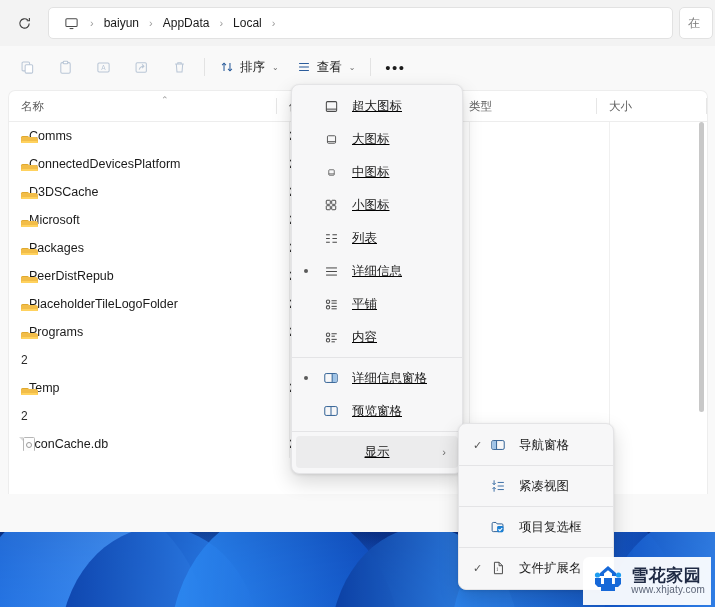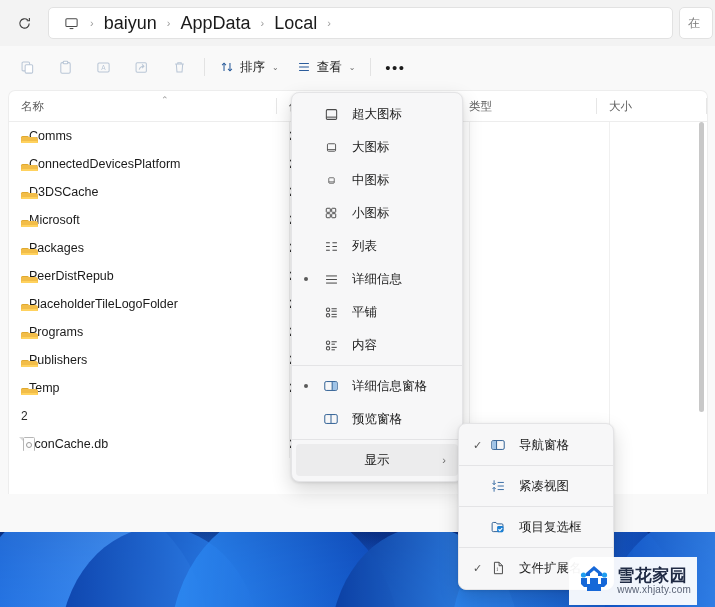--- a/index.html
+++ b/index.html
@@ -64,21 +64,21 @@
     margin-left: 4px;
   }
   .crumb-sep {
     color: #9b9b9b;
     font-size: 11px;
     padding: 0 7px;
     line-height: 1;
     user-select: none;
   }
   .crumb-txt {
-    font-size: 18px;
+    font-size: 12px;
     color: #1a1a1a;
     white-space: nowrap;
     padding: 2px 3px;
     border-radius: 3px;
   }
   .addr-right {
     width: 34px;
     height: 32px;
     margin-left: 6px;
     margin-right: 2px;
@@ -295,22 +295,23 @@
   .menu {
     position: absolute;
     background: #f7f7f8;
     border: 1px solid #e4e4e6;
     border-radius: 8px;
     box-shadow: 0 8px 20px rgba(0,0,0,0.16), 0 1px 3px rgba(0,0,0,0.10);
     padding: 4px 0;
     box-sizing: border-box;
   }
   #view-menu {
-    left: 291px; top: 92px;
+    left: 291px; top: 84px;
     width: 172px;
+    text-decoration: underline;
   }
   #show-submenu {
     left: 458px; top: 423px;
     width: 156px;
   }
   .mi {
     position: relative;
     height: 32px;
     display: flex;
     align-items: center;
@@ -356,21 +357,21 @@
   .mi.center { justify-content: center; }
   .msep {
     height: 1px;
     background: #e4e4e6;
     margin: 4px 0;
   }
 
   
   #watermark {
     position: absolute;
-    right: 18px; bottom: 2px;
+    right: 4px; bottom: 2px;
     height: 44px;
     display: flex;
     align-items: center;
     gap: 6px;
     background: rgba(255,255,255,0.94);
     border-radius: 6px 0 0 0;
     padding: 2px 6px 2px 8px;
   }
   #watermark .wm-text { display: flex; flex-direction: column; line-height: 1.05; }
   #watermark .wm-t1 {
@@ -568,24 +569,20 @@
         <div class="frow">
           <div class="cell-name">
             <span><span class="ficon"><span class="tab"></span><span class="back"></span><span class="front"></span></span></span>
             <span>Programs</span>
           </div>
           <div class="cell-date">2</div>
           <div class="cell-type"></div>
           <div class="cell-size"></div>
         </div>
         <div class="frow">
-          <div class="cell-name">
-            <span><span class="ficon"><span class="tab"></span><span class="back"></span><span class="front"></span></span></span>
-            <span>Publishers</span>
-          </div>
           <div class="cell-date">2</div>
           <div class="cell-type"></div>
           <div class="cell-size"></div>
         </div>
         <div class="frow">
           <div class="cell-name">
             <span><span class="ficon"><span class="tab"></span><span class="back"></span><span class="front"></span></span></span>
             <span>Temp</span>
           </div>
           <div class="cell-date">2</div>

